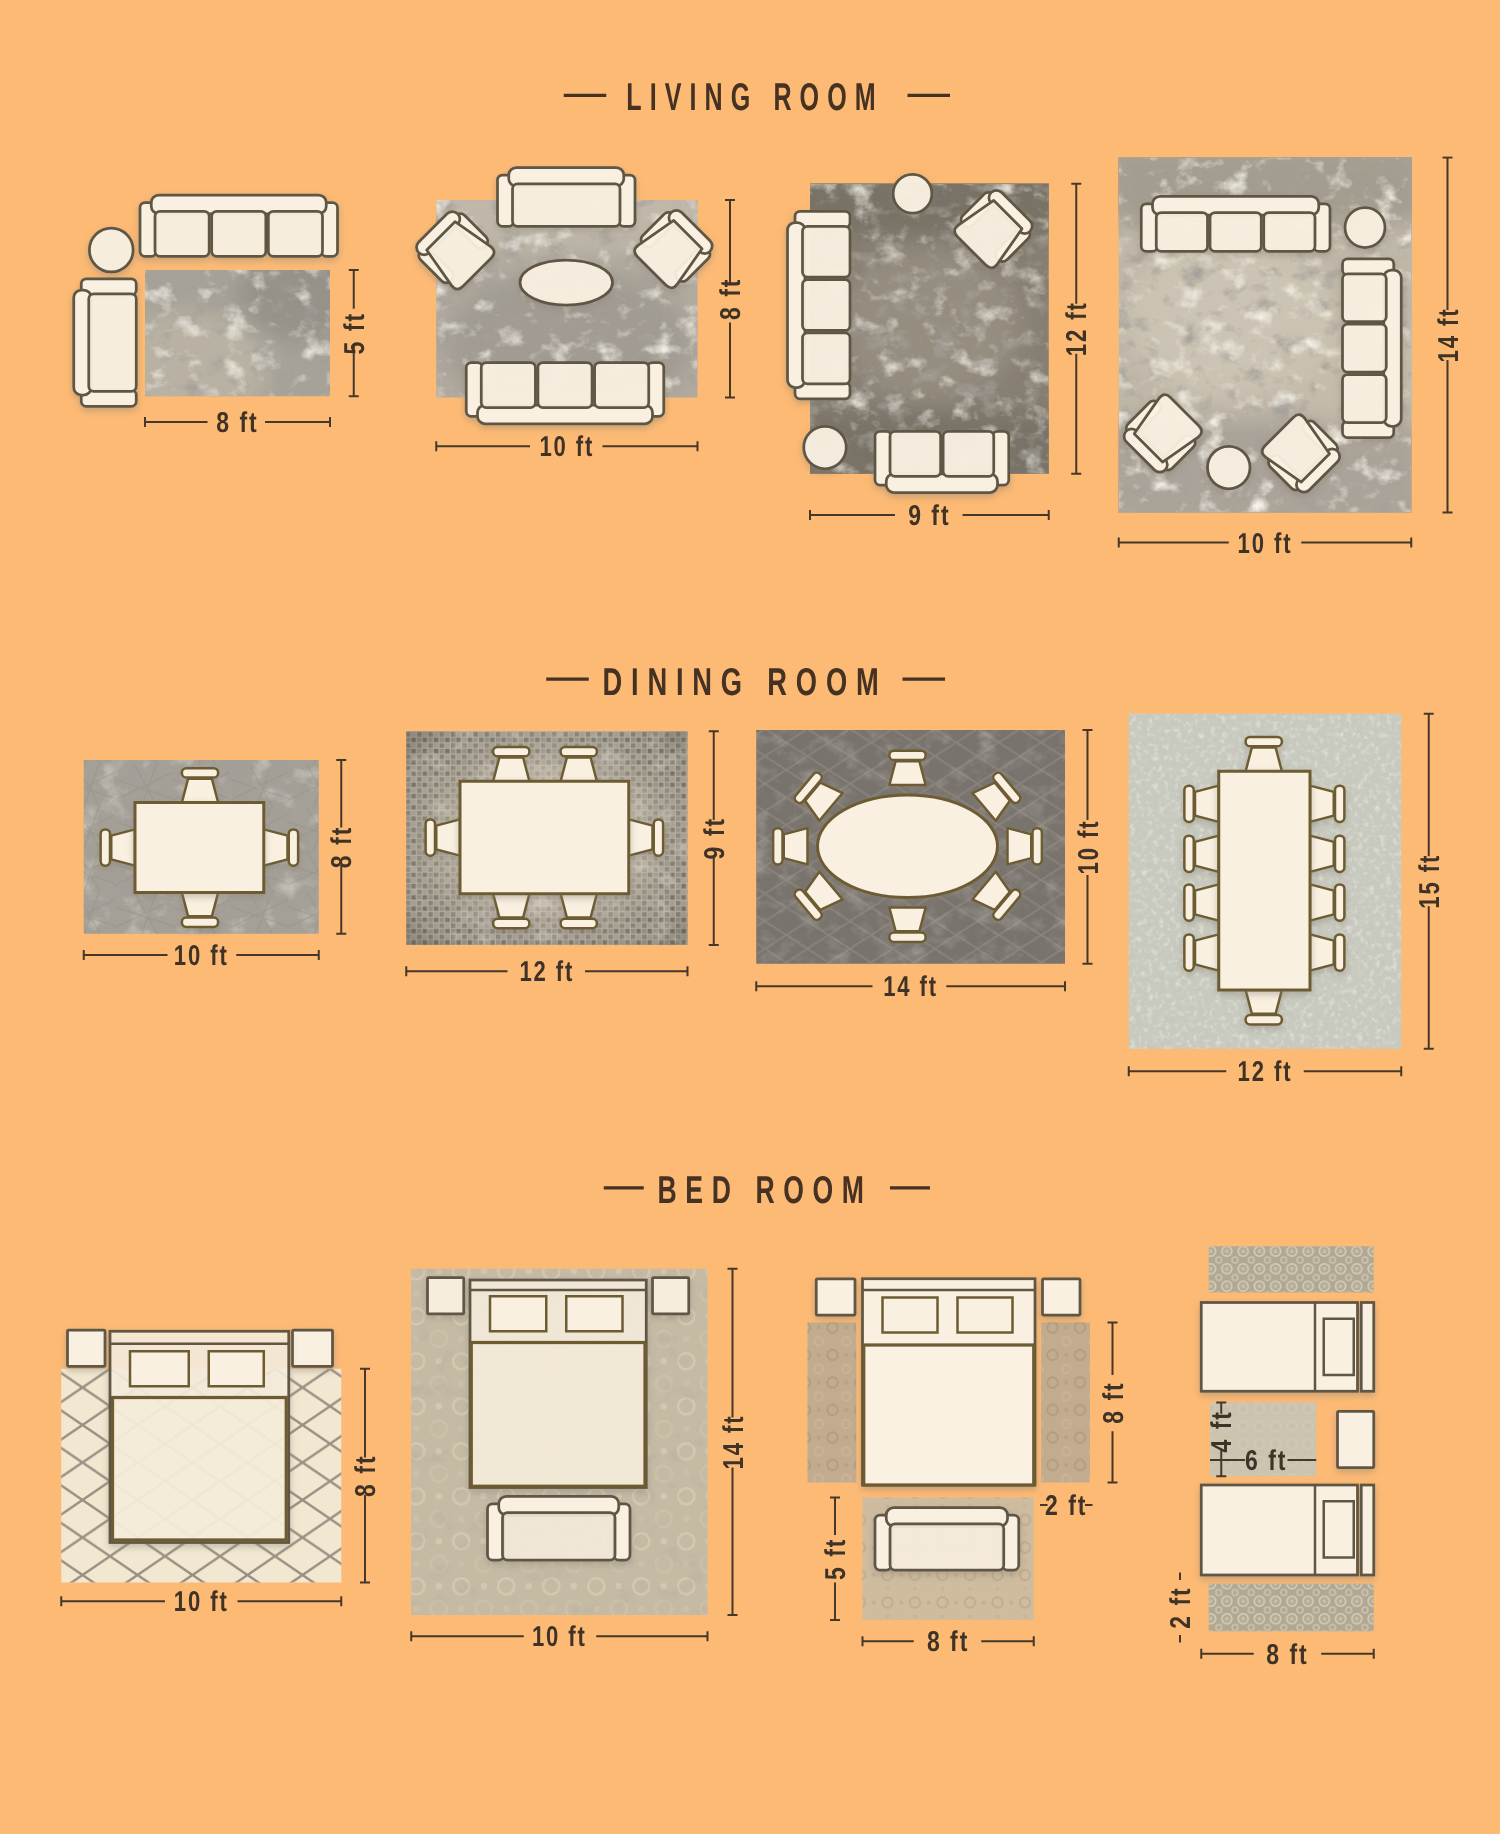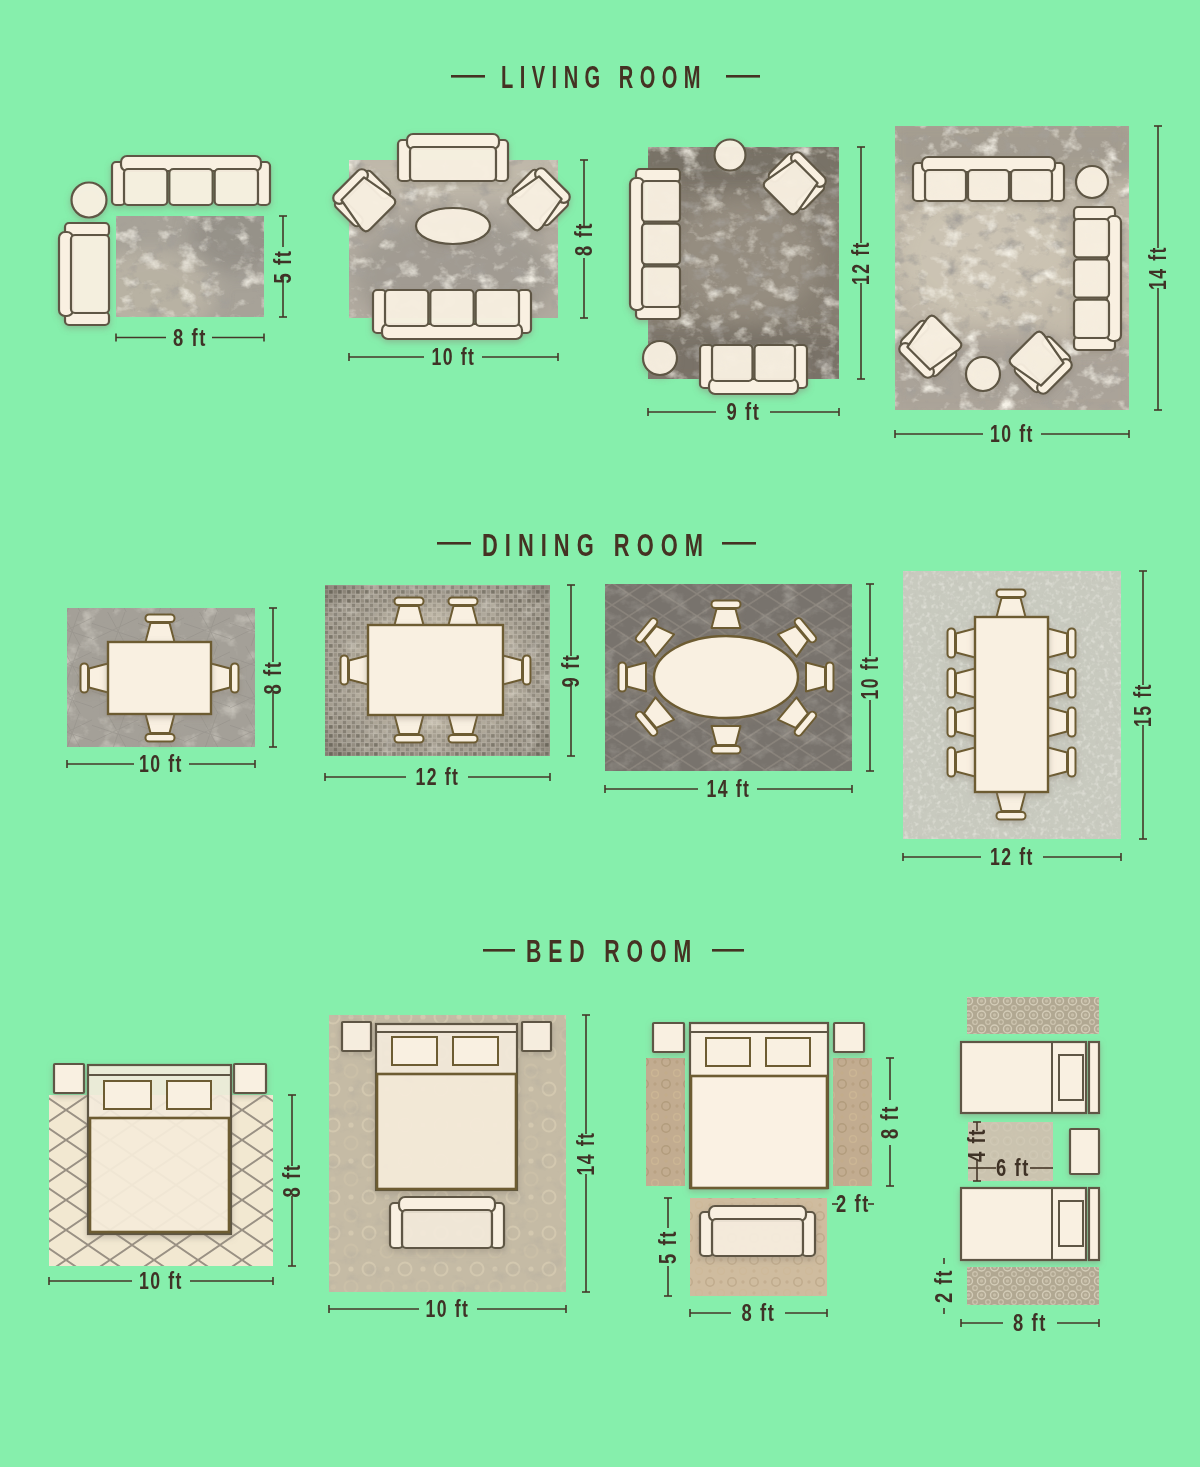--- a/index.html
+++ b/index.html
@@ -1,16 +1,16 @@
 <!DOCTYPE html>
 <html><head>
 <meta charset="utf-8">
 <style>
   html,body{margin:0;padding:0;background:#ffffff;}
-  #page{width:1200px;height:1467px;position:relative;background:#86efac;overflow:hidden;}
+  #page{width:1200px;height:1467px;position:relative;background:#fdba74;overflow:hidden;}
   svg text{font-family:"Liberation Sans", sans-serif;}
 </style>
 </head>
 <body>
 <div id="page">
 <svg width="1200" height="1467" viewBox="0 0 1200 1467">
 <defs>
   <filter id="soft" x="-30%" y="-30%" width="160%" height="160%">
     <feDropShadow dx="0" dy="2.5" stdDeviation="3" flood-color="#8a8174" flood-opacity="0.45"></feDropShadow>
   </filter>

